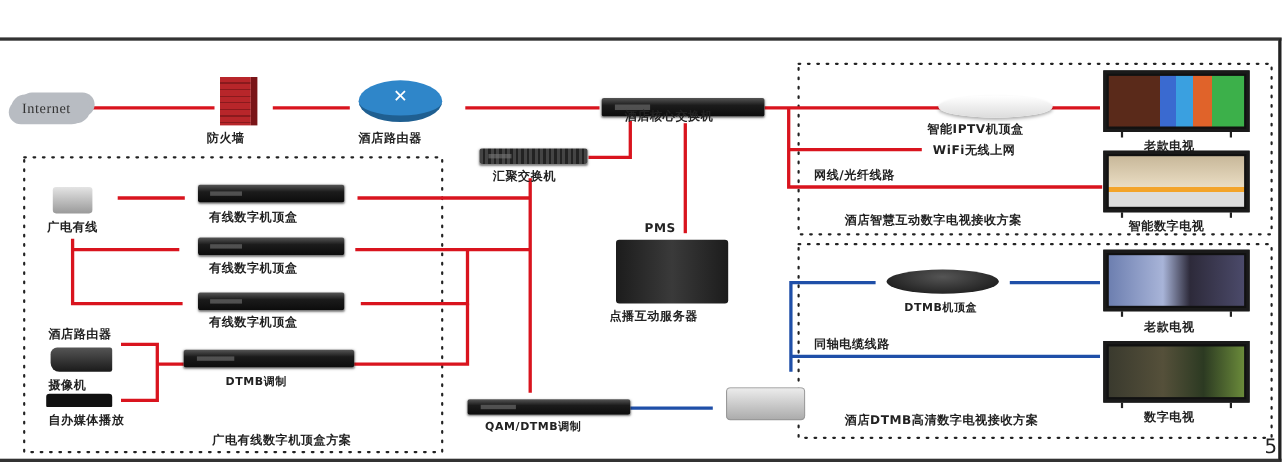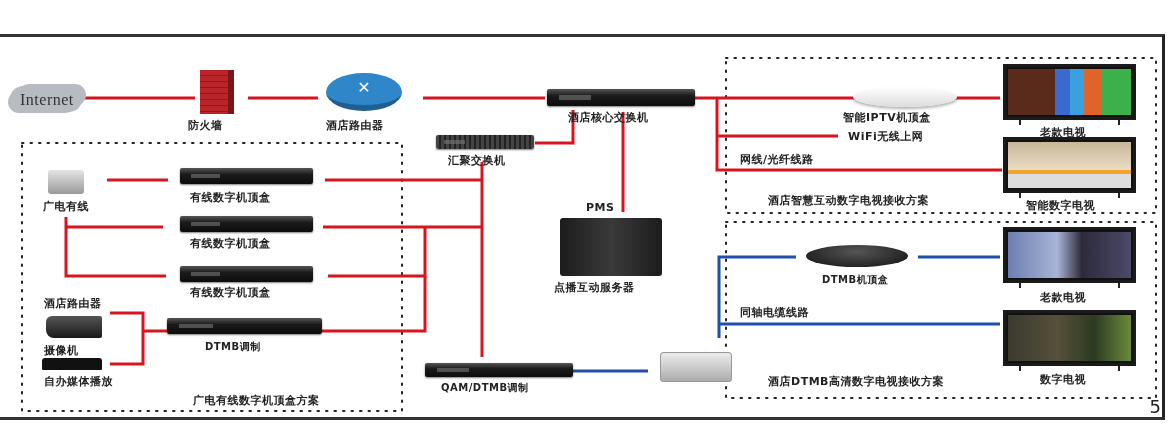--- a/index.html
+++ b/index.html
@@ -53,30 +53,30 @@
   </g>
   <g stroke="#1f4fa8" stroke-width="3" fill="none">
     <line x1="573" y1="371" x2="648" y2="371"></line>
     <polyline points="719,338 719,257 796,257"></polyline>
     <line x1="918" y1="257" x2="1000" y2="257"></line>
     <line x1="719" y1="324" x2="1000" y2="324"></line>
   </g>
 </svg>
 
 <div class="dev" style="left:10px;top:86px;width:72px;height:26px;background:#b8bcc2;border-radius:14px;box-shadow:6px -4px 0 -2px #b8bcc2,-4px 3px 0 -2px #b8bcc2;"></div>
-<div class="lbl" style="left:20px;top:91px;font-weight:normal;font-family:'Liberation Serif',serif;font-size:16px;color:#333;">Internet</div>
+<div class="lbl" style="left:20px;top:91px;font-weight:normal;font-family:'Liberation Serif',serif;font-size:13px;color:#333;">Internet</div>
 
 <div class="dev" style="left:200px;top:70px;width:28px;height:44px;background:repeating-linear-gradient(#b8262a 0 5px,#8a1a1d 5px 6px);border-right:6px solid #7a1518;"></div>
 <div class="lbl" style="left:188px;top:118px;">防火墙</div>
 
 <div class="dev" style="left:326px;top:73px;width:76px;height:38px;border-radius:50%;background:#2f86c9;border-bottom:6px solid #1f5f91;box-sizing:border-box;text-align:center;color:#fff;font-size:16px;line-height:30px;">✕</div>
 <div class="lbl" style="left:326px;top:118px;">酒店路由器</div>
 
 <div class="dev rack" style="left:547px;top:89px;width:148px;height:17px;"></div>
-<div class="lbl" style="left:568px;top:110px;">酒店核心交换机</div>
+<div class="lbl" style="left:568px;top:98px;">酒店核心交换机</div>
 
 <div class="dev rack" style="left:436px;top:135px;width:98px;height:14px;background:repeating-linear-gradient(90deg,#444 0 3px,#222 3px 5px);"></div>
 <div class="lbl" style="left:448px;top:153px;">汇聚交换机</div>
 
 <div class="lbl" style="left:586px;top:201px;">PMS</div>
 <div class="dev" style="left:560px;top:218px;width:102px;height:58px;background:linear-gradient(90deg,#1c1c1c,#3a3a3a 50%,#1c1c1c);border-radius:3px;"></div>
 <div class="lbl" style="left:554px;top:280px;">点播互动服务器</div>
 
 <div class="dev" style="left:48px;top:170px;width:36px;height:24px;background:linear-gradient(#e4e4e4,#9a9a9a);border-radius:3px;"></div>
 <div class="lbl" style="left:43px;top:199px;">广电有线</div>

